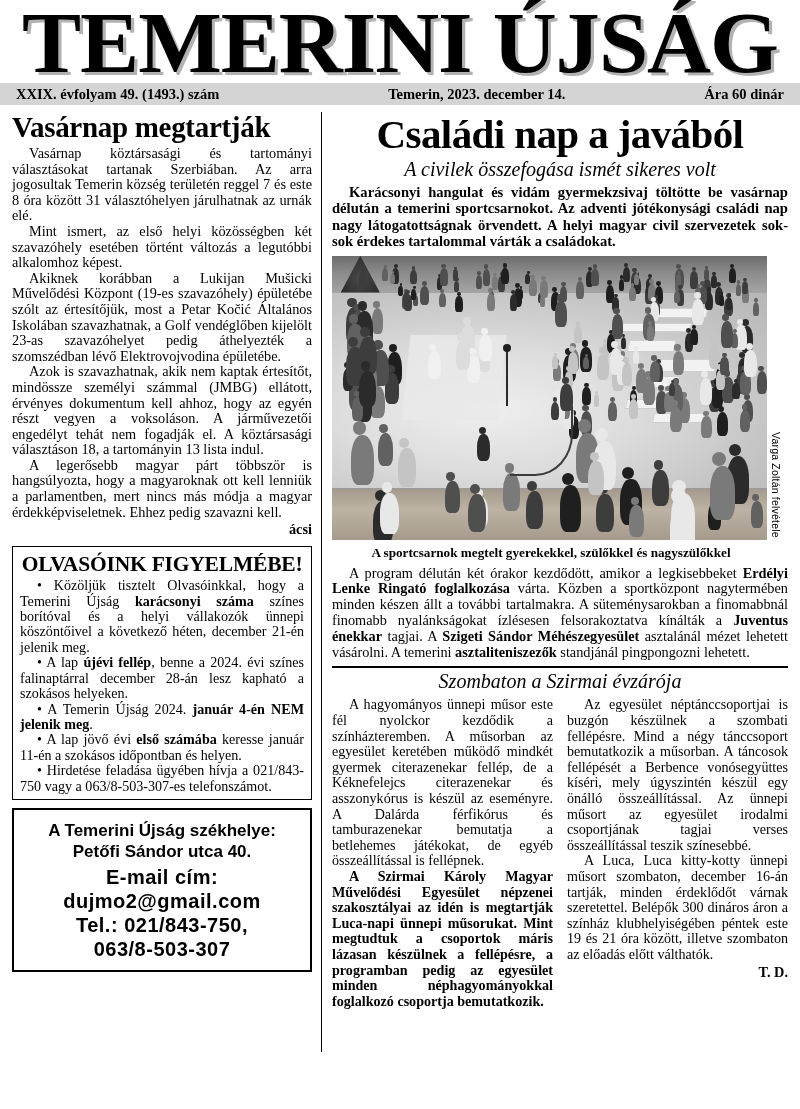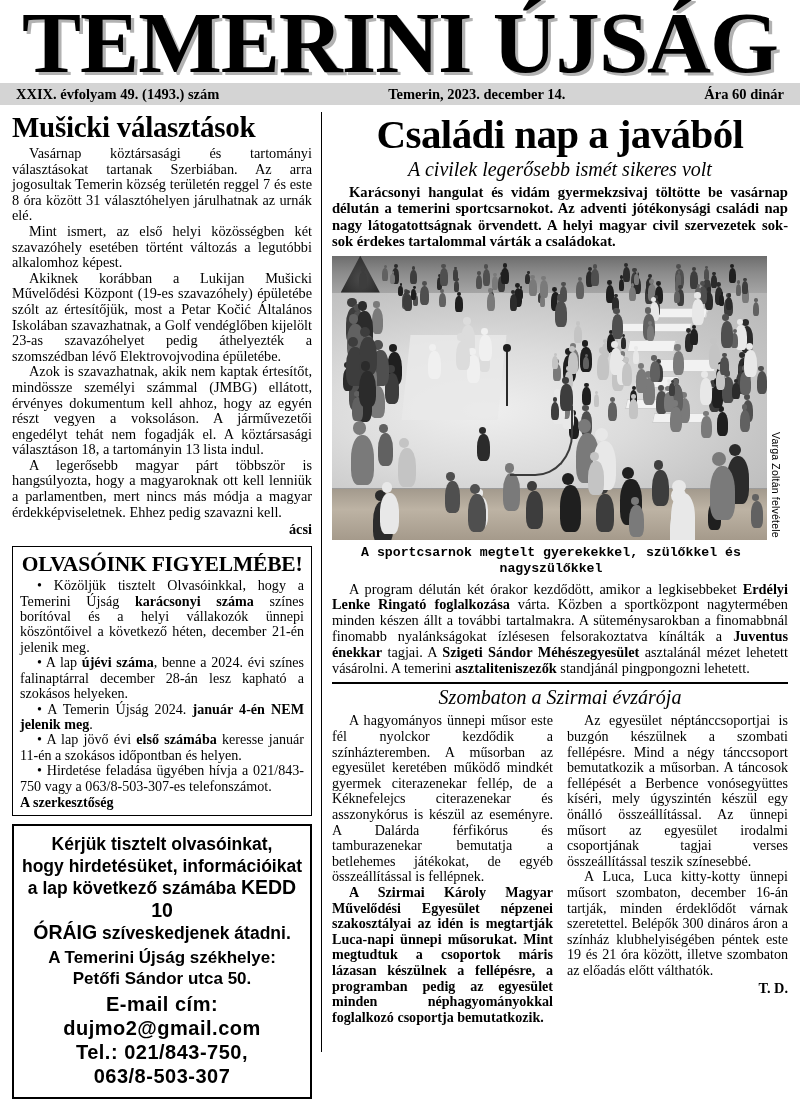--- a/index.html
+++ b/index.html
@@ -221,21 +221,21 @@
     writing-mode: vertical-rl;
     font-family: "Liberation Sans", sans-serif;
     font-size: 10.5px;
     line-height: 12px;
     margin-left: 3px;
     align-self: flex-end;
     padding-bottom: 2px;
     letter-spacing: .2px;
   }
   .photo-caption {
-    font-family: Liberation Mono, monospace;
+    font-family: Liberation Serif, serif;
     font-weight: bold;
     font-size: 13.2px;
     line-height: 16px;
     text-align: center;
     margin-top: 5px;
     width: 438px;
   }
   p.after-photo {
     font-family: "Liberation Serif", serif;
     font-size: 14.3px;
@@ -353,64 +353,57 @@
   <div class="date-bar">
     <span>XXIX. évfolyam 49. (1493.) szám</span>
     <span class="db-mid">Temerin, 2023. december 14.</span>
     <span>Ára 60 dinár</span>
   </div>
 
   <div class="body-grid">
 
     <div class="col-left">
 
-      <h1 class="hl-left">Mušicki választások</h1>
+      <h1 class="hl-left">Vasárnap megtartják</h1>
 
       <p class="body-text">Vasárnap köztársasági és tartományi választásokat tartanak Szerbiában. Az arra jogosultak Temerin község területén reggel 7 és este 8 óra között 31 választóhelyen járulhatnak az urnák elé.</p>
       <p class="body-text">Mint ismert, az első helyi közösségben két szavazóhely esetében történt változás a legutóbbi alkalomhoz képest.</p>
       <p class="body-text">Akiknek korábban a Lukijan Mušicki Művelődési Központ (19-es szavazóhely) épületébe szólt az értesítőjük, most a Petar Kočić Általános Iskolában szavazhatnak, a Golf vendéglőben kijelölt 23-as szavazóhelyet pedig áthelyezték a szomszédban lévő Elektrovojvodina épületébe.</p>
       <p class="body-text">Azok is szavazhatnak, akik nem kaptak értesítőt, mindössze személyi számmal (JMBG) ellátott, érvényes dokumentum kell ahhoz, hogy az egyén részt vegyen a voksoláson. A járművezetői engedélyt tehát nem fogadják el. A köztársasági választáson 18, a tartományin 13 lista indul.</p>
       <p class="body-text">A legerősebb magyar párt többször is hangsúlyozta, hogy a magyaroknak ott kell lenniük a parlamentben, mert nincs más módja a magyar érdekképviseletnek. Ehhez pedig szavazni kell.</p>
       <p class="sig">ácsi</p>
 
       <div class="notice-box">
         <div class="notice-title">OLVASÓINK FIGYELMÉBE!</div>
         <p>• Közöljük tisztelt Olvasóinkkal, hogy a Temerini Újság <b>karácsonyi száma</b> színes borítóval és a helyi vállakozók ünnepi köszöntőivel a következő héten, december 21-én jelenik meg.</p>
-        <p>• A lap <b>újévi száma</b>, benne a 2024. évi színes falinaptárral december 28-án lesz kapható a szokásos helyeken.</p>
+        <p>• A lap <b>újévi fellép</b>, benne a 2024. évi színes falinaptárral december 28-án lesz kapható a szokásos helyeken.</p>
         <p>• A Temerin Újság 2024. <b>január 4-én NEM jelenik meg</b>.</p>
         <p>• A lap jövő évi <b>első számába</b> keresse január 11-én a szokásos időpontban és helyen.</p>
         <p>• Hirdetése feladása ügyében hívja a 021/843-750 vagy a 063/8-503-307-es telefonszámot.</p>
-        <p class="notice-sig">A szerkesztőség</p>
       </div>
 
       <div class="ad-box">
-        <div class="ad-l1">
-          <div>Kérjük tisztelt olvasóinkat,</div>
-          <div>hogy hirdetésüket, információikat</div>
-          <div><span>a lap következő számába </span><span class="big">KEDD 10</span></div>
-          <div><span class="big">ÓRÁIG</span><span> szíveskedjenek átadni.</span></div>
-        </div>
         <div class="ad-l2">
           <div>A Temerini Újság székhelye:</div>
-          <div>Petőfi Sándor utca 50.</div>
+          <div>Petőfi Sándor utca 40.</div>
         </div>
         <div class="ad-l3">
           <div>E-mail cím:</div>
           <div>dujmo2@gmail.com</div>
           <div>Tel.: 021/843-750,</div>
           <div>063/8-503-307</div>
         </div>
       </div>
 
     </div>
 
     <div class="col-right">
 
       <h1 class="hl-main">Családi nap a javából</h1>
-      <h2 class="subhead">A civilek legerősebb ismét sikeres volt</h2>
+      <h2 class="subhead">A civilek összefogása ismét sikeres volt</h2>
       <p class="lead">Karácsonyi hangulat és vidám gyermekzsivaj töltötte be vasárnap délután a temerini sportcsarnokot. Az adventi jótékonysági családi nap nagy látogatottságnak örvendett. A helyi magyar civil szervezetek sok-sok érdekes tartalommal várták a családokat.</p>
 
       <div class="photo-wrap">
         <div class="photo">
           <div class="ph-bg"></div>
           <div class="ph-topband"></div>
           <div class="ph-floor"></div>
           <div class="ph-bottomband"></div>
           <div class="tree"></div>
           <div class="ph-stage"></div>

